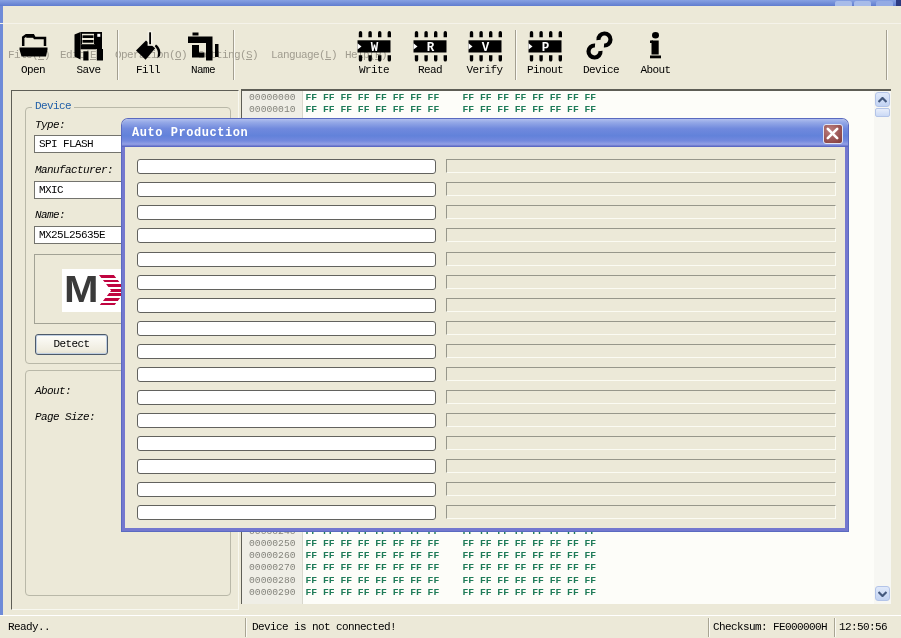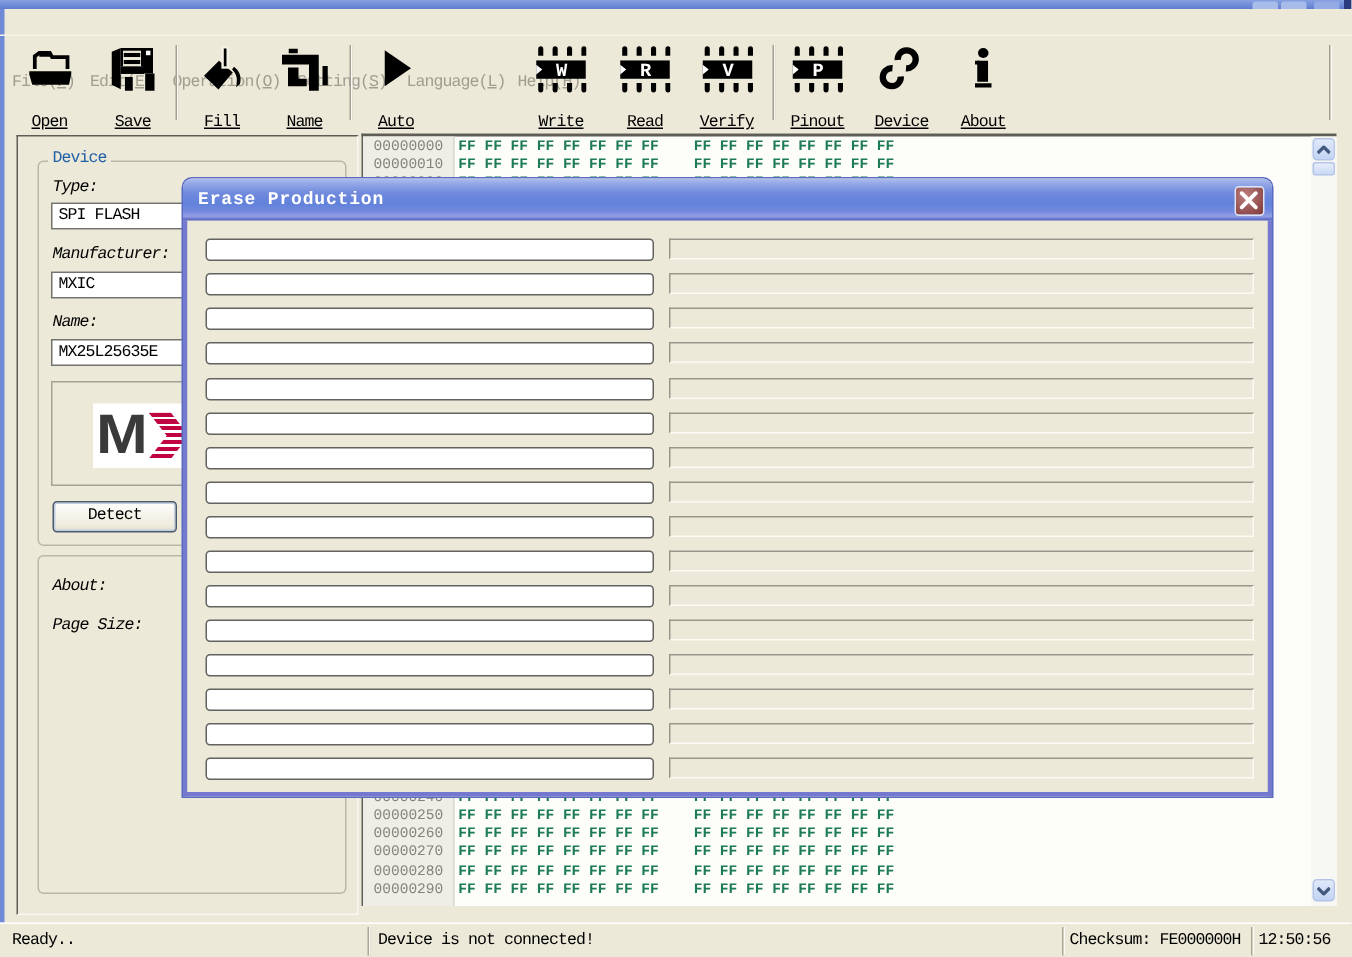--- a/index.html
+++ b/index.html
@@ -8,36 +8,36 @@
 #cap { left:0; top:0; width:901px; height:6px; background:linear-gradient(#87a1e2,#5f7ccf); }
 #cap .b { position:absolute; top:1px; height:5px; width:17px; border-radius:2px 2px 0 0; background:#a8bce9; }
 #winleft { left:0; top:0; width:3px; height:616px; background:#6f8bd8; }
 
 #menu { left:0; top:6px; width:901px; height:18px; border-bottom:1px solid #f5f3ea; }
 #menu span { position:absolute; top:3px; color:#a19d90; font-size:11px; letter-spacing:-0.6px; white-space:pre;margin-top:40px; }
 
 #toolbar { left:0; top:24px; width:901px; height:64px; }
 .tbi { position:absolute; top:6px; width:56px; text-align:center; }
 .tbicon { height:33px; }
-.tblbl { font-size:11px; letter-spacing:-0.6px; color:#000; margin-top:13px;text-decoration:underline; }
+.tblbl { font-size:11px; letter-spacing:-0.6px; color:#000; margin-top:1px; }
 .tsep { position:absolute; top:6px; width:2px; height:50px; background:#a39f90; border-right:1px solid #fbfaf4; }
 
 #lpanel { left:11px; top:90px; width:228px; height:520px; border:1px solid; border-color:#5e5e56 #f8f8f0 #f8f8f0 #5e5e56; font-size:11px; letter-spacing:-0.6px; }
 .grp { position:absolute; border:1px solid #b9b8a8; border-radius:4px; }
 #grpdev { left:13px; top:16px; width:206px; height:257px; }
 #grpsize { left:13px; top:279px; width:206px; height:226px; }
 .glabel { position:absolute; left:6px; top:-8px; background:#ece9d8; padding:0 3px; color:#2260a8; }
 .flbl { position:absolute; color:#000; white-space:pre;font-style:italic; }
 .combo { position:absolute; left:22px; width:190px; height:18px; background:#fff; border:1px solid #73736d; color:#000; line-height:16px; padding-left:4px; }
 
 #logoframe { position:absolute; left:22px; top:163px; width:190px; height:70px; border:1px solid #a2a295; }
 #logobox { position:absolute; left:27px; top:14px; width:135px; height:43px; background:#fff; }
 #logobox .m { position:absolute; left:2px; top:4px; font-family:"Liberation Sans",sans-serif; font-weight:bold; font-size:37px; line-height:34px; color:#3a3a3a; transform:scaleX(1.12); transform-origin:0 0; }
 #redx { position:absolute; left:37px; top:6px; width:27px; height:31px; background:repeating-linear-gradient(#c00440 0 2.8px, #fff 2.8px 4.6px); clip-path:polygon(0 0, 55% 0, 100% 50%, 55% 100%, 0 100%, 45% 50%); }
-#detect { position:absolute; left:23px; top:243px; width:83px; height:21px; border:1px solid #4d5a6a; border-radius:3px; background:linear-gradient(#fdfdfa,#efecdf 80%,#e2dfd0); text-align:center; line-height:19px; box-shadow:0 0 0 1px #c0cfe2 inset; }
+#detect { position:absolute; left:23px; top:243px; width:73px; height:21px; border:1px solid #4d5a6a; border-radius:3px; background:linear-gradient(#fdfdfa,#efecdf 80%,#e2dfd0); text-align:center; line-height:19px; box-shadow:0 0 0 1px #c0cfe2 inset; }
 
 #hexpanel { left:241px; top:89px; width:650px; height:515px; background:#fdfdf9; border-top:2px solid #5e5e56; border-left:1px solid #5e5e56; }
 #addrcol { position:absolute; left:0; top:0; width:61px; height:513px; background:#efeee6; border-right:1px solid #d8d7cd; }
 #addrs { position:absolute; left:7px; top:1px; font-size:9.7px; line-height:12.07px; color:#84847c; white-space:pre; }
 #bytes { position:absolute; left:63.5px; top:1px; font-size:9.7px; line-height:12.07px; color:#1e7b58; white-space:pre; font-weight:bold; }
 
 #sbar { position:absolute; right:0px; top:0px; width:17px; height:513px; background:#f7f7f3; }
 .sbtn { position:absolute; left:1px; width:15px; height:15px; border-radius:3px; background:linear-gradient(#e0e9fa,#c2d3f3); border:1px solid #b3c4e8; }
 .sbtn svg { display:block; margin:4px auto 0; }
 #sthumb { position:absolute; left:1px; top:17px; width:15px; height:9px; border-radius:2px; background:linear-gradient(#e8eefb,#cad9f5); border:1px solid #b3c4e8; }
@@ -110,26 +110,20 @@
       <div class="tblbl">Save</div>
     </div>
 <div class="tbi" style="left:175px">
       <div class="tbicon"><svg width="34" height="31" viewBox="0 0 34 31">
           <rect x="6.5" y="2.5" width="6" height="3" fill="#000"></rect>
           <path d="M2 6.5 h24.5 v24 h-6.5 v-17.5 h-18 z" fill="#000"></path>
           <path d="M6 15 h7 v7.5 h5.5 v5 H6 z" fill="#000"></path>
           <rect x="29" y="14" width="3.5" height="13" fill="#000"></rect>
         </svg></div>
       <div class="tblbl">Name</div>
-    </div>
-<div class="tbi" style="left:236px">
-      <div class="tbicon"><svg width="30" height="31" viewBox="0 0 30 31">
-          <path d="M7.5 3.5 L25 15.5 L7.5 27.5 z" fill="#000"></path>
-        </svg></div>
-      <div class="tblbl">Auto</div>
     </div>
 <div class="tbi" style="left:346px">
       <div class="tbicon"><svg width="34" height="33" viewBox="0 0 34 33">
           <path d="M1.8 7.2 v-4.4 a1.7 1.9 0 0 1 3.4 0 v4.4 z" fill="#000"></path>
           <path d="M11.4 7.2 v-4.4 a1.7 1.9 0 0 1 3.4 0 v4.4 z" fill="#000"></path>
           <path d="M21 7.2 v-4.4 a1.7 1.9 0 0 1 3.4 0 v4.4 z" fill="#000"></path>
           <path d="M30.6 7.2 v-4.4 a1.7 1.9 0 0 1 3.4 0 v4.4 z" fill="#000"></path>
           <rect x="0.5" y="10.3" width="33" height="12.2" fill="#000"></rect>
           <path d="M0.5 13.2 l4 3.2 -4 3.2 z" fill="#fff"></path>
           <text x="17.5" y="20.6" text-anchor="middle" font-family="Liberation Mono, monospace" font-size="12.5" font-weight="bold" fill="#fff">W</text>
@@ -373,20 +367,20 @@
 <div class="wbox" style="top:289.0px"></div>
       <div class="rrect" style="top:289.0px"></div>
 <div class="wbox" style="top:312.1px"></div>
       <div class="rrect" style="top:312.1px"></div>
 <div class="wbox" style="top:335.2px"></div>
       <div class="rrect" style="top:335.2px"></div>
 <div class="wbox" style="top:358.2px"></div>
       <div class="rrect" style="top:358.2px"></div>
   </div>
   <div id="dlgtitle">
-      <span class="t">Erase Production</span>
+      <span class="t">Auto Production</span>
     <div id="closeb"><svg width="17" height="17" viewBox="0 0 17 17">
           <g stroke="#fff" stroke-width="2.6" stroke-linecap="round">
             <path d="M3.8 3.8 L13.2 13.2"></path>
             <path d="M13.2 3.8 L3.8 13.2"></path>
           </g>
         </svg></div>
   </div>
 </div>
 </body></html>

